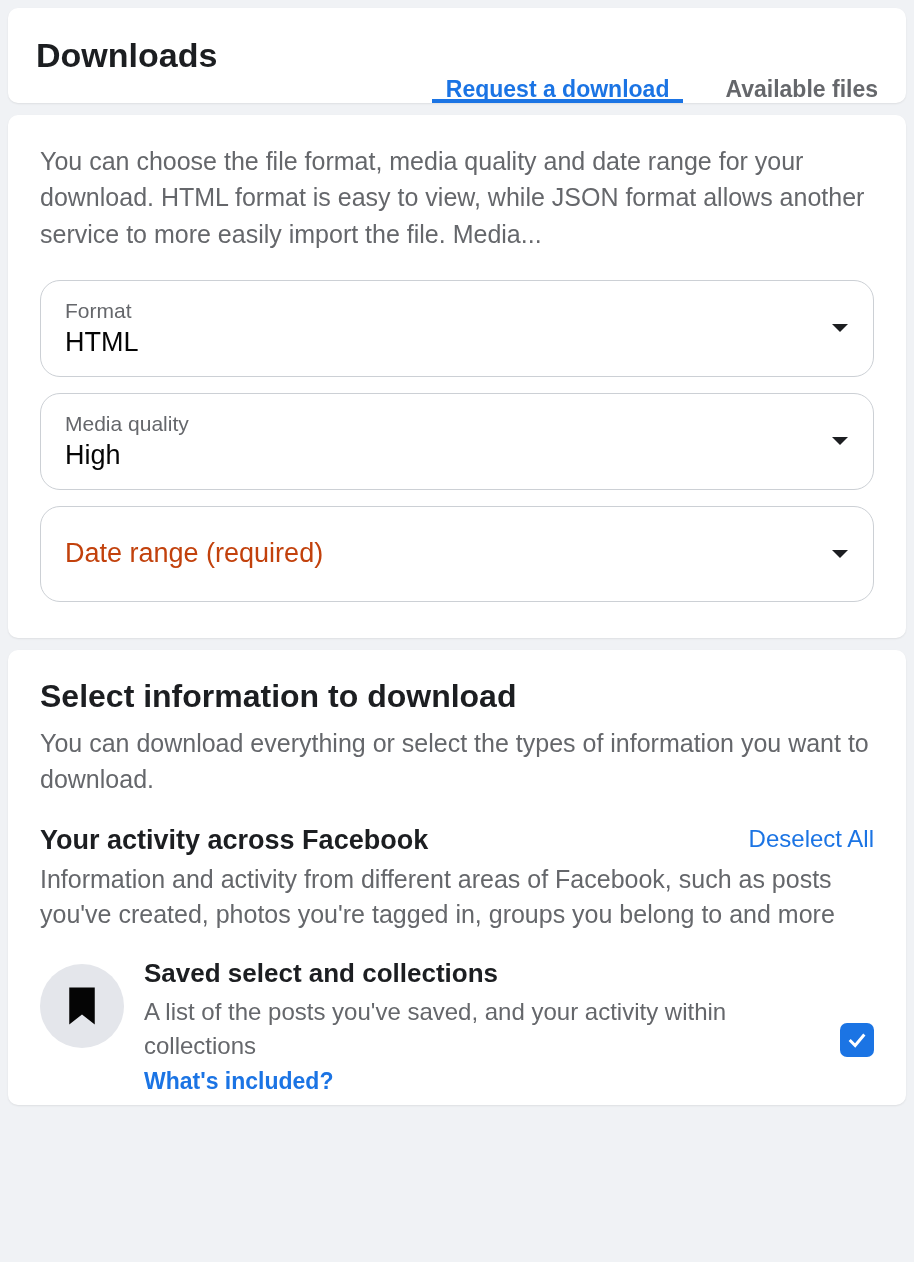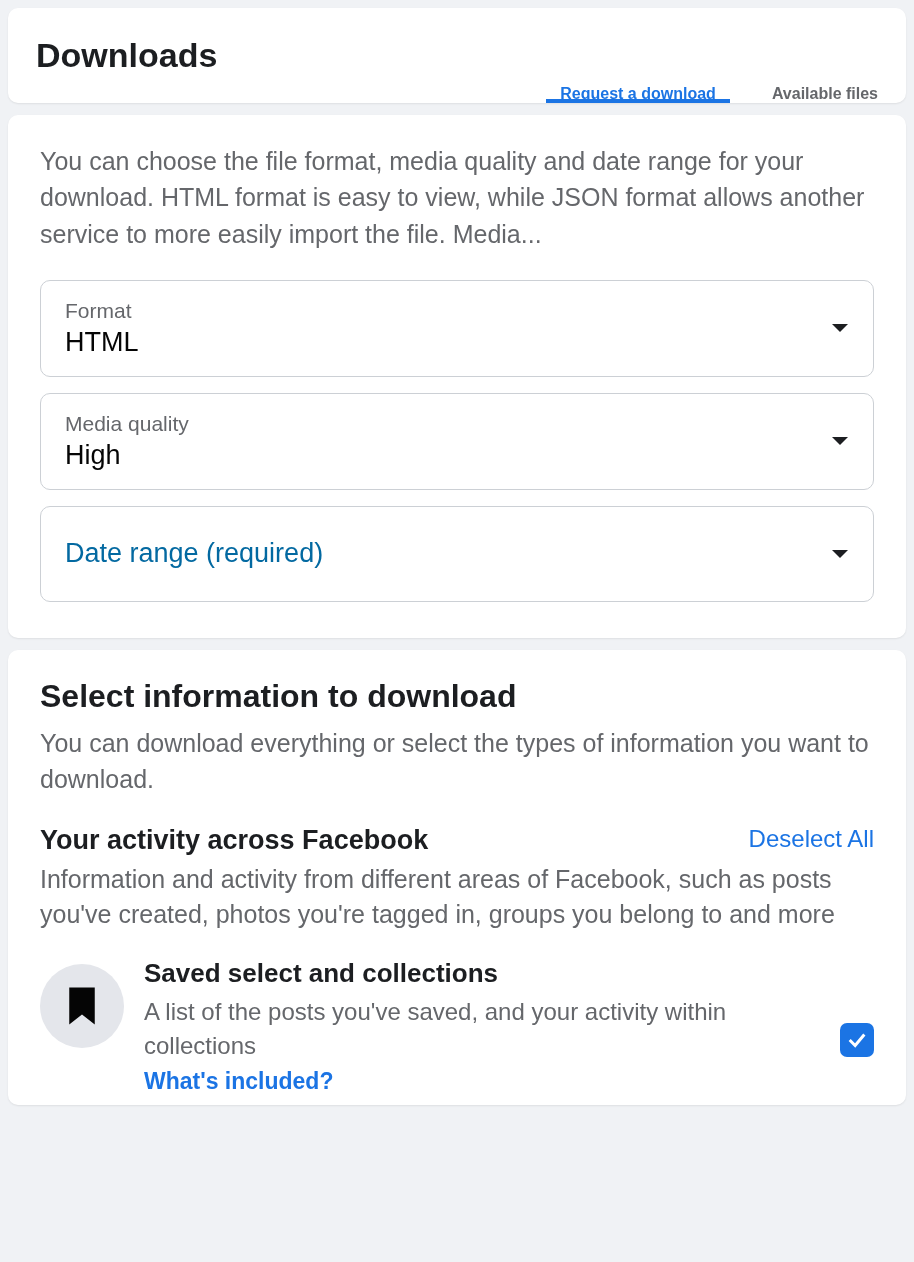--- a/index.html
+++ b/index.html
@@ -29,21 +29,21 @@
     padding: 28px 0;
   }
   .tabs {
     display: flex;
     align-items: stretch;
   }
   .tab {
     display: flex;
     align-items: center;
     padding: 0 28px;
-    font-size: 16px;
+    font-size: 23px;
     font-weight: 600;
     color: #65676b;
     cursor: pointer;
     position: relative;
   }
   .tab.active {
     color: #1b74e4;
   }
   .tab.active::after {
     content: "";
@@ -64,21 +64,21 @@
     margin-bottom: 10px;
   }
   .section-desc {
     font-size: 25px;
     color: #65676b;
     line-height: 1.45;
     margin-bottom: 28px;
   }
   .select-box {
     border: 1px solid #ccd0d5;
-    border-radius: 10px;
+    border-radius: 20px;
     padding: 18px 24px;
     margin-bottom: 16px;
     display: flex;
     align-items: center;
     justify-content: space-between;
     cursor: pointer;
     min-height: 96px;
   }
   .select-box:last-child { margin-bottom: 0; }
   .select-labels { display: flex; flex-direction: column; }
@@ -86,21 +86,21 @@
     font-size: 21px;
     color: #65676b;
     margin-bottom: 4px;
   }
   .select-value {
     font-size: 27px;
     color: #050505;
   }
   .select-placeholder {
     font-size: 27px;
-    color: #0369a1;
+    color: #c2410c;
   }
   .caret {
     color: #1c1e21;
     font-size: 16px;
   }
   .caret svg { display:block; }
   
   .subheader-row {
     display: flex;
     justify-content: space-between;

